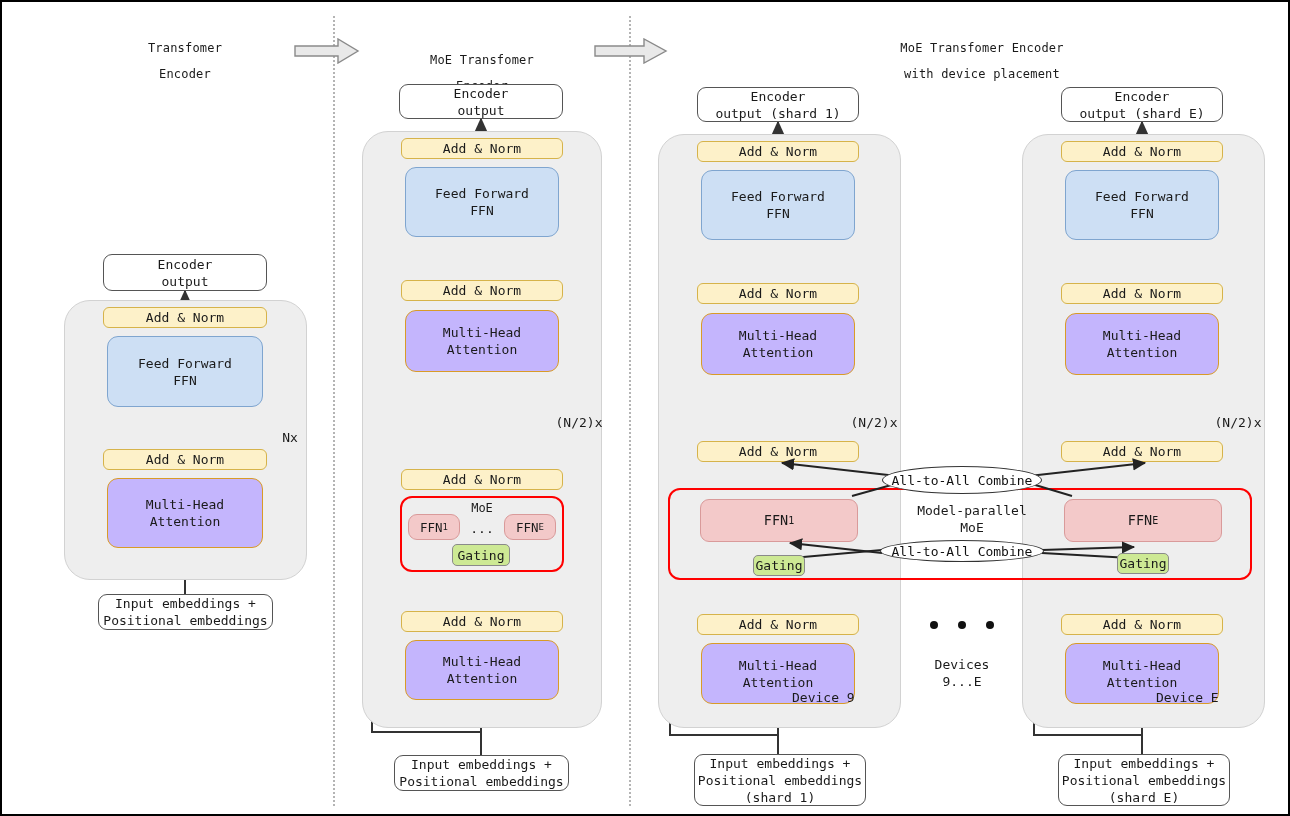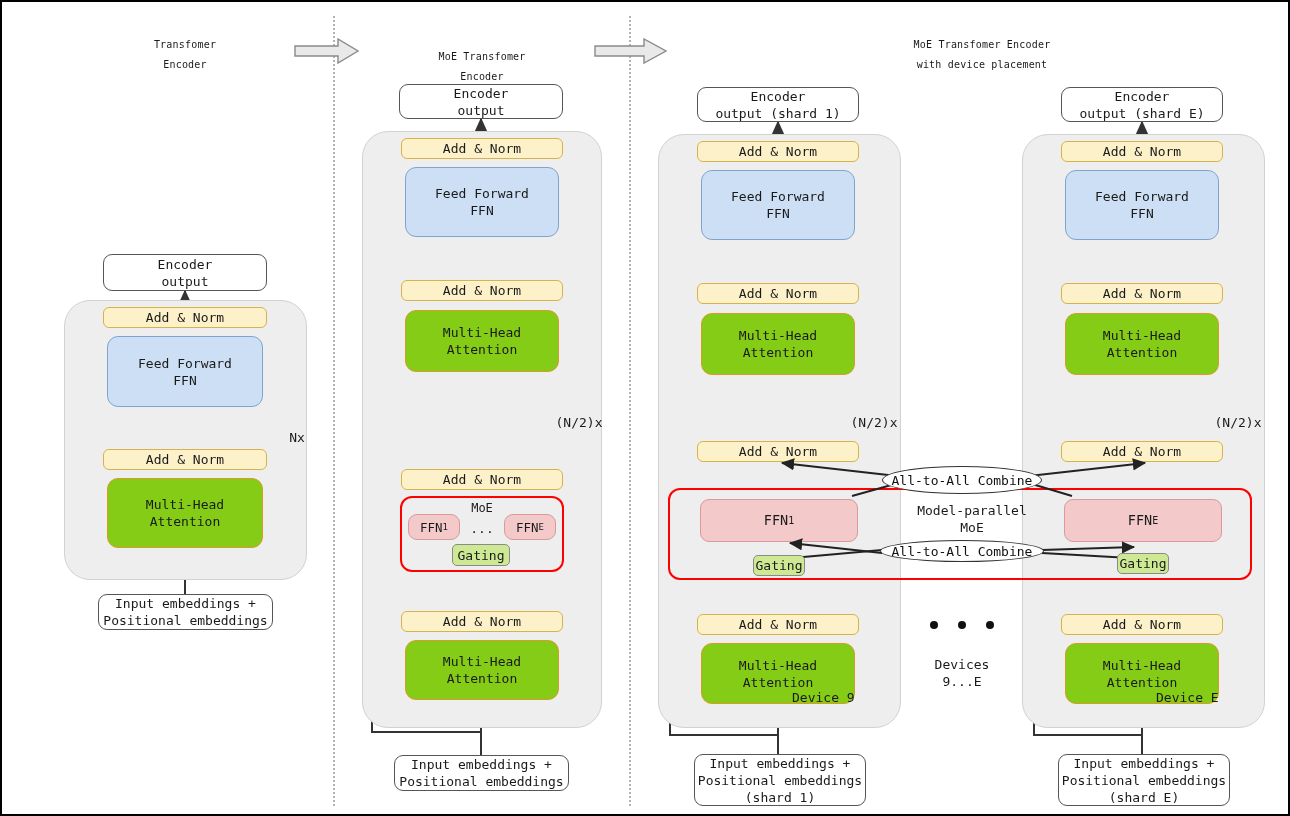--- a/index.html
+++ b/index.html
@@ -17,22 +17,22 @@
     font-family: "DejaVu Sans Mono", "Liberation Mono", monospace;
     overflow: hidden;
   }
 
   
   .abs { position: absolute; box-sizing: border-box; }
 
   
   .panel-title {
     text-align: center;
-    font-size: 10px;
-    line-height: 20px;
+    font-size: 12px;
+    line-height: 26px;
     color: #1a1a1a;
     white-space: pre;
     letter-spacing: 0.2px;
   }
 
   
   .vdivider {
     border-left: 2px dotted #b4b4b4;
     width: 0;
   }
@@ -70,21 +70,21 @@
     background: #fdf1c9;
     border-color: #d6b34a;
     border-radius: 6px;
   }
   .node.ffn {
     background: #cddff4;
     border-color: #7fa5cf;
     border-radius: 11px;
   }
   .node.mha {
-    background: #84cc16;
+    background: #c4b5fd;
     border-color: #d99b27;
     border-radius: 11px;
   }
   .node.expert {
     background: #f3c9c9;
     border-color: #d99a9a;
     border-radius: 9px;
   }
   .node.gating {
     background: #cde994;
@@ -263,21 +263,21 @@
   <div class="abs node addnorm z3" style="left:101px; top:305px; width:164px; height:21px;">Add &amp; Norm</div>
 
   <div class="abs node ffn z3" style="left:105px; top:334px; width:156px; height:71px;">Feed Forward
 FFN</div>
 
   <div class="abs node addnorm z3" style="left:101px; top:447px; width:164px; height:21px;">Add &amp; Norm</div>
 
   <div class="abs node mha z3" style="left:105px; top:476px; width:156px; height:70px;">Multi-Head
 Attention</div>
 
-  <div class="abs small-label z3" style="left:273px; top:427px; width:30px;margin-left:7px;">Nx</div>
+  <div class="abs small-label z3" style="left:273px; top:427px; width:30px;">Nx</div>
 
   <div class="abs node io z3" style="left:96px; top:592px; width:175px; height:36px;">Input embeddings +
 Positional embeddings</div>
 
   <div class="abs node io z3" style="left:397px; top:82px; width:164px; height:35px;">Encoder
 output</div>
 
   <div class="abs enc-body z2" style="left:360px; top:129px; width:240px; height:597px;"></div>
 
   <div class="abs node addnorm z3" style="left:399px; top:136px; width:162px; height:21px;">Add &amp; Norm</div>

